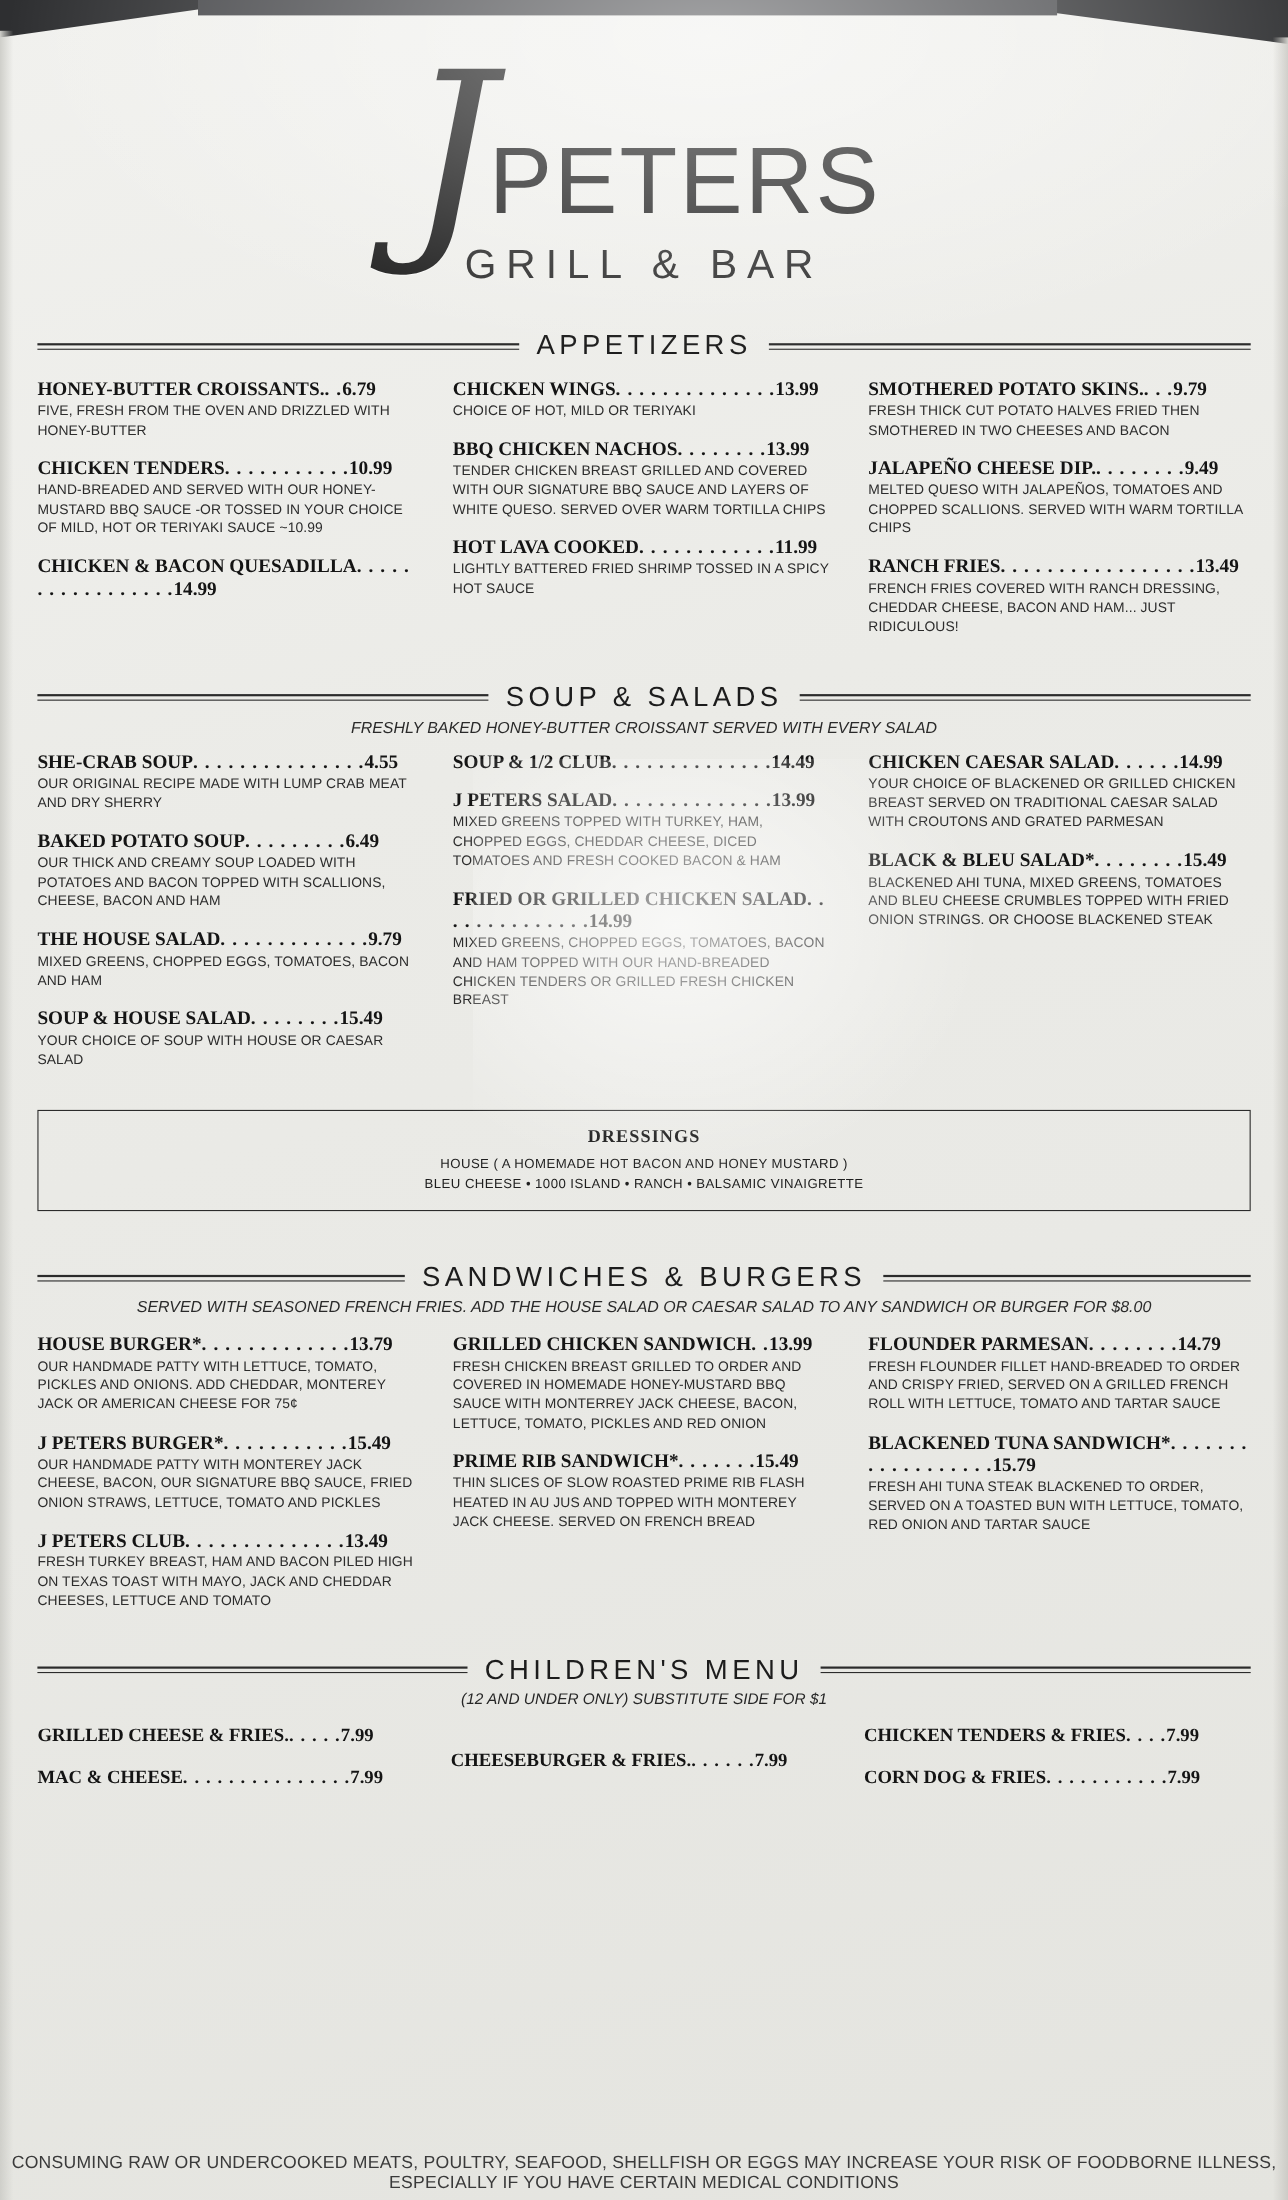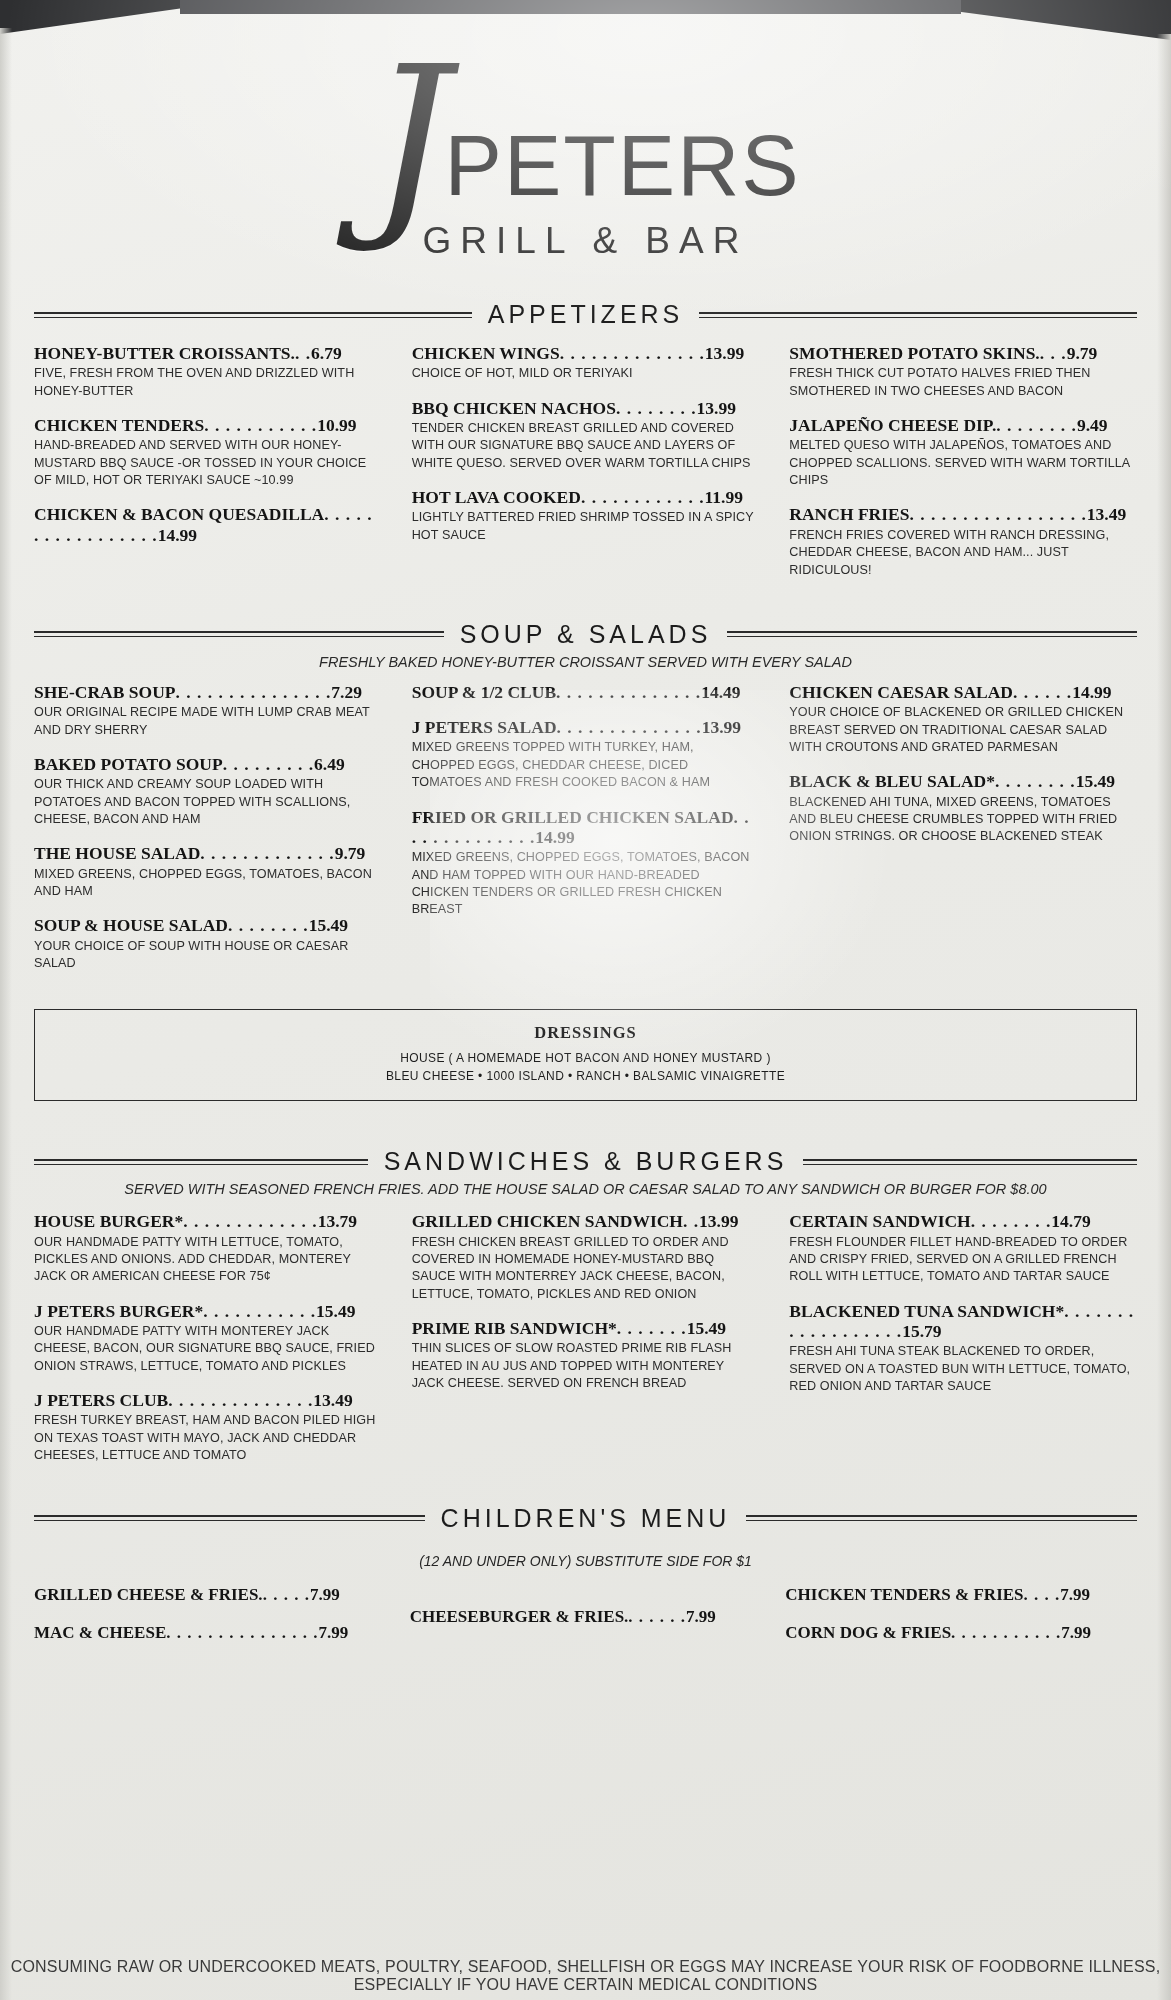--- a/index.html
+++ b/index.html
@@ -187,21 +187,21 @@
 
   .kids-head {
     display: flex; align-items: center; justify-content: center; gap: 16px;
     margin: 0 34px;
   }
   .kids-sub {
     text-align: center;
     font-style: italic;
     font-size: 14px;
     color: #262626;
-    margin-top: 20px;
+    margin-top: 3px;
   }
   .kids-cols {
     display: flex;
     margin: 16px 34px 0 34px;
     gap: 24px;
   }
   .kids-item {
     font-family: Liberation Serif, serif;
     font-weight: bold;
     font-size: 17px;
@@ -281,21 +281,21 @@
   <div style="margin-top:26px;">
     <div class="section-head">
       <div class="rule"></div>
       <div class="section-title">SOUP &amp; SALADS</div>
       <div class="rule"></div>
     </div>
     <div class="section-sub">FRESHLY BAKED HONEY-BUTTER CROISSANT SERVED WITH EVERY SALAD</div>
     <div class="cols" style="margin-top:12px;">
       <div class="col">
         <div class="item">
-          <span class="item-head"><span>SHE-CRAB SOUP</span><span class="dots">. . . . . . . . . . . . . . .</span><span class="price">7.29</span></span>
+          <span class="item-head"><span>SHE-CRAB SOUP</span><span class="dots">. . . . . . . . . . . . . . .</span><span class="price">4.55</span></span>
           <div class="item-desc">OUR ORIGINAL RECIPE MADE WITH LUMP CRAB MEAT AND DRY SHERRY</div>
         </div>
         <div class="item">
           <span class="item-head"><span>BAKED POTATO SOUP</span><span class="dots">. . . . . . . . .</span><span class="price">6.49</span></span>
           <div class="item-desc">OUR THICK AND CREAMY SOUP LOADED WITH POTATOES AND BACON TOPPED WITH SCALLIONS, CHEESE, BACON AND HAM</div>
         </div>
         <div class="item">
           <span class="item-head"><span>THE HOUSE SALAD</span><span class="dots">. . . . . . . . . . . . .</span><span class="price">9.79</span></span>
           <div class="item-desc">MIXED GREENS, CHOPPED EGGS, TOMATOES, BACON AND HAM</div>
         </div>
@@ -363,21 +363,21 @@
           <span class="item-head"><span>GRILLED CHICKEN SANDWICH</span><span class="dots">. .</span><span class="price">13.99</span></span>
           <div class="item-desc">FRESH CHICKEN BREAST GRILLED TO ORDER AND COVERED IN HOMEMADE HONEY-MUSTARD BBQ SAUCE WITH MONTERREY JACK CHEESE, BACON, LETTUCE, TOMATO, PICKLES AND RED ONION</div>
         </div>
         <div class="item">
           <span class="item-head"><span>PRIME RIB SANDWICH*</span><span class="dots">. . . . . . .</span><span class="price">15.49</span></span>
           <div class="item-desc">THIN SLICES OF SLOW ROASTED PRIME RIB FLASH HEATED IN AU JUS AND TOPPED WITH MONTEREY JACK CHEESE. SERVED ON FRENCH BREAD</div>
         </div>
       </div>
       <div class="col">
         <div class="item">
-          <span class="item-head"><span>CERTAIN SANDWICH</span><span class="dots">. . . . . . . .</span><span class="price">14.79</span></span>
+          <span class="item-head"><span>FLOUNDER PARMESAN</span><span class="dots">. . . . . . . .</span><span class="price">14.79</span></span>
           <div class="item-desc">FRESH FLOUNDER FILLET HAND-BREADED TO ORDER AND CRISPY FRIED, SERVED ON A GRILLED FRENCH ROLL WITH LETTUCE, TOMATO AND TARTAR SAUCE</div>
         </div>
         <div class="item">
           <span class="item-head"><span>BLACKENED TUNA SANDWICH*</span><span class="dots">. . . . . . . . . . . . . . . . . .</span><span class="price">15.79</span></span>
           <div class="item-desc">FRESH AHI TUNA STEAK BLACKENED TO ORDER, SERVED ON A TOASTED BUN WITH LETTUCE, TOMATO, RED ONION AND TARTAR SAUCE</div>
         </div>
       </div>
     </div>
   </div>
 

